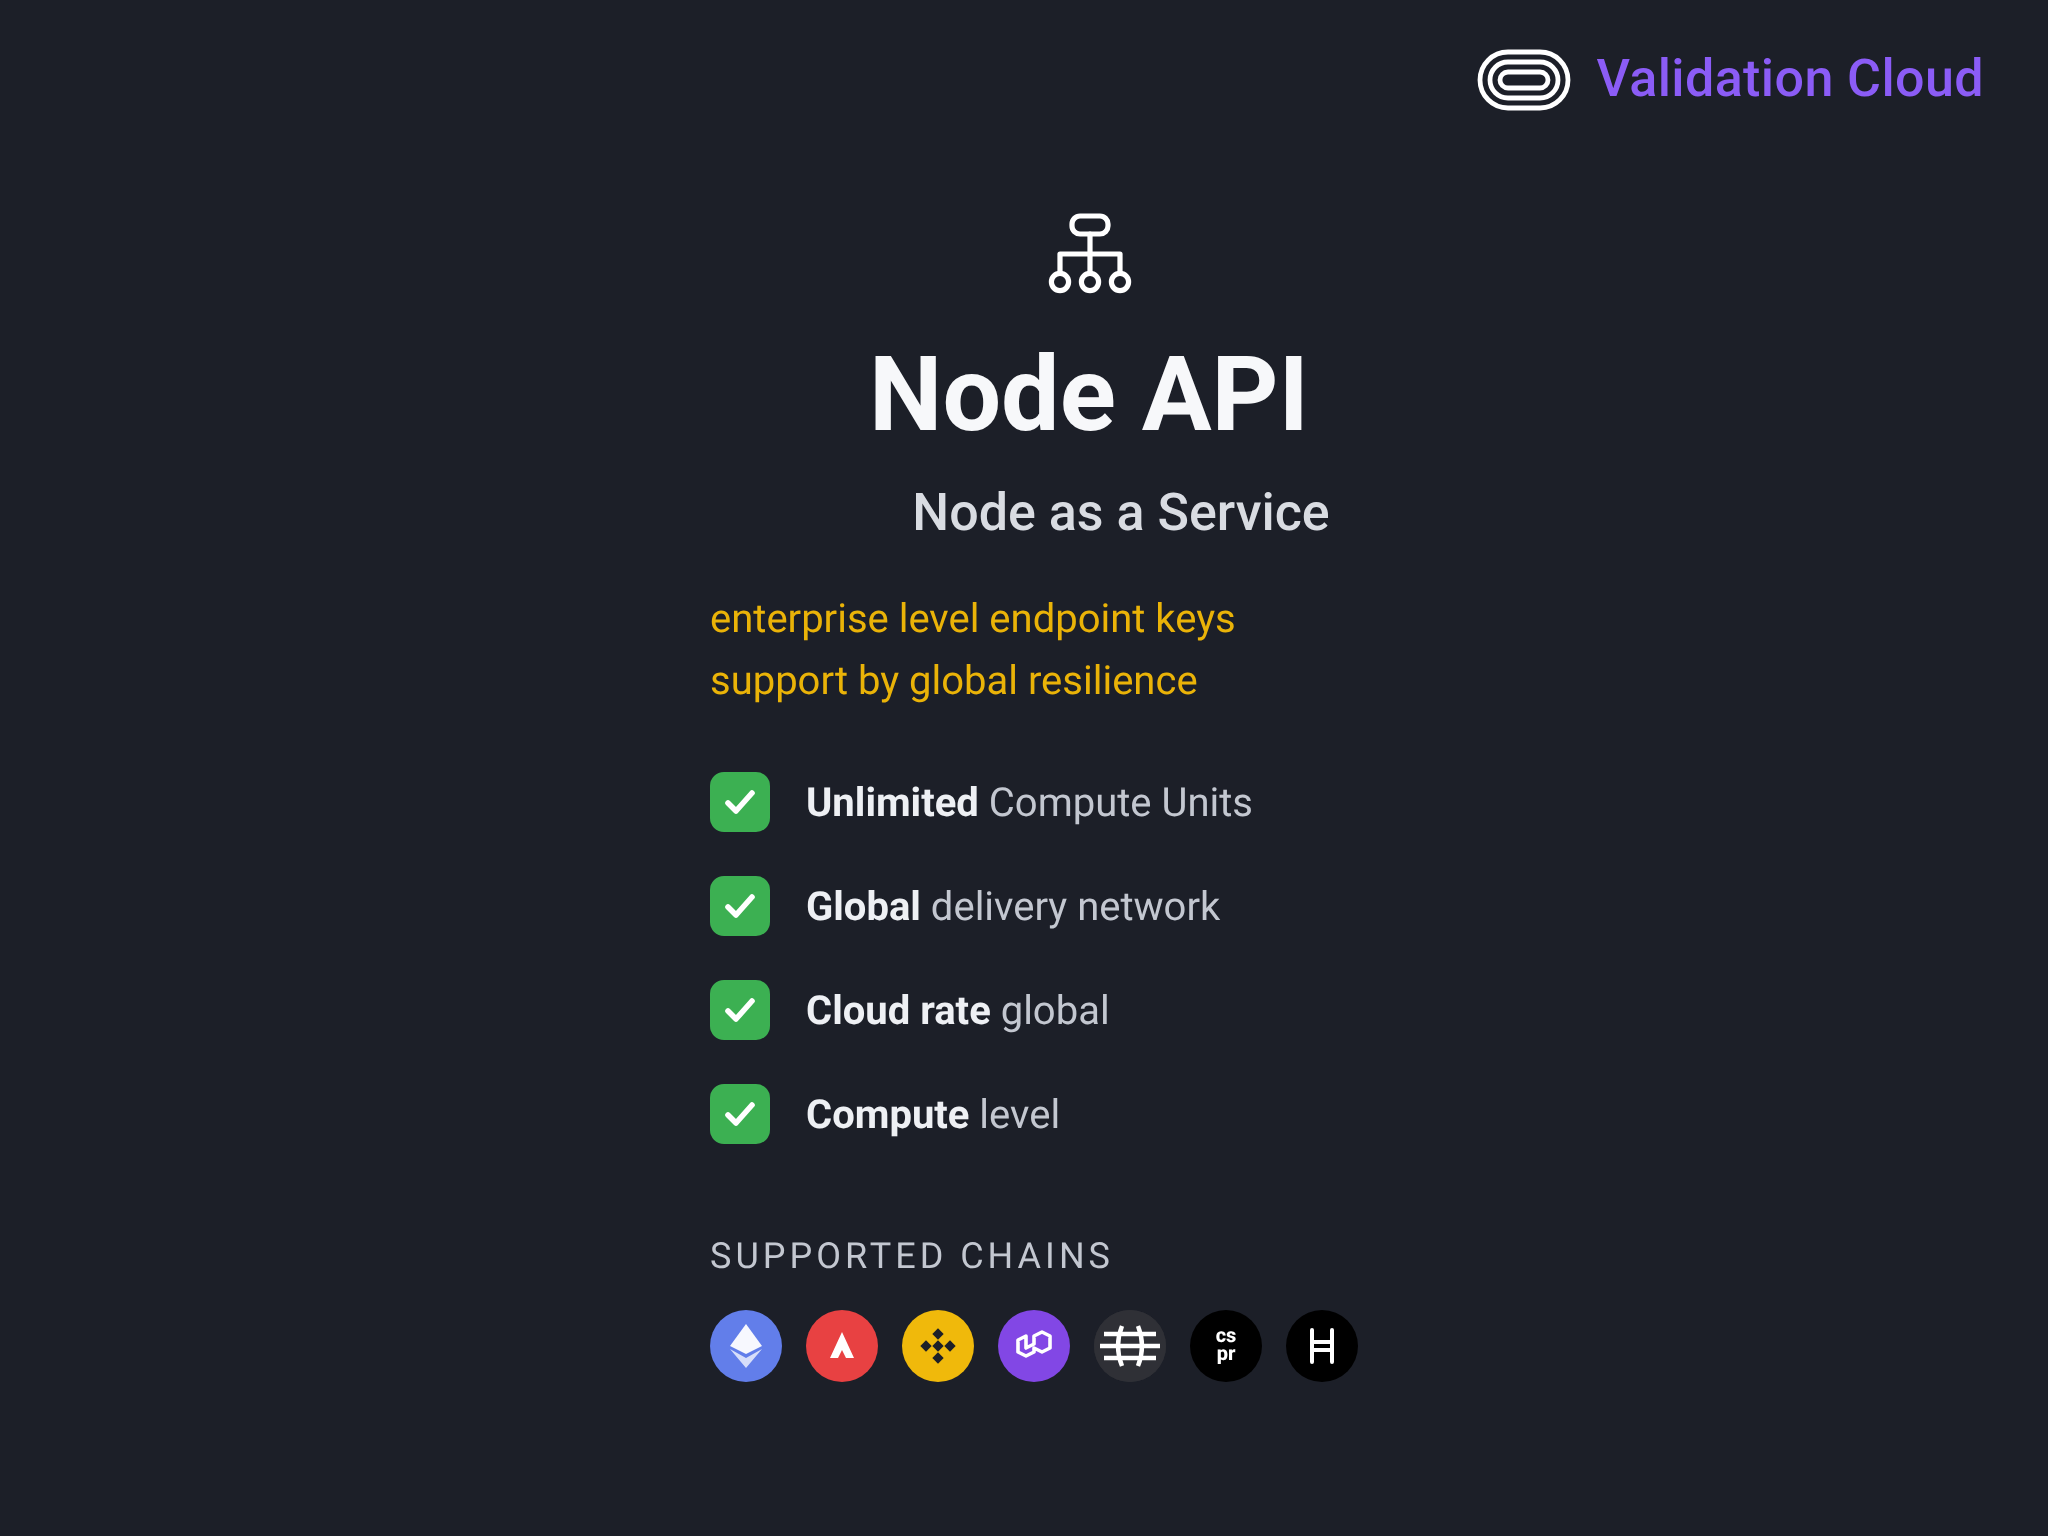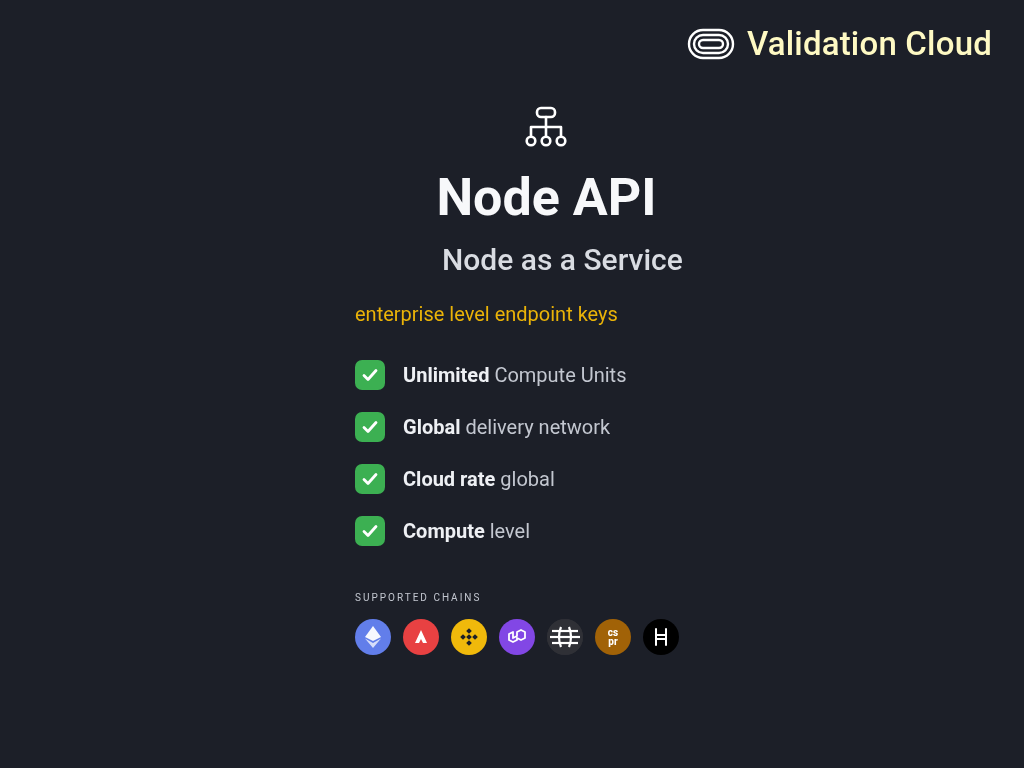--- a/index.html
+++ b/index.html
@@ -16,22 +16,22 @@
   .brand {
     position: absolute;
     top: 24px;
     right: 32px;
     display: flex;
     align-items: center;
     gap: 12px;
   }
   .brand svg { display: block; }
   .brand-text {
-    color: #fef9c3;
-    font-size: 33px;
+    color: #8b5cf6;
+    font-size: 26px;
     font-weight: 500;
     letter-spacing: 0.2px;
   }
 
   
   .content {
     position: absolute;
     left: 355px;
     top: 105px;
     display: flex;
@@ -47,21 +47,21 @@
     align-self: center;
     margin-left: 55px;
     font-size: 52px;
     font-weight: 700;
     color: #f7f8fa;
     margin-bottom: 14px;
   }
   .subtitle {
     align-self: center;
     margin-left: 87px;
-    font-size: 30px;
+    font-size: 26px;
     font-weight: 500;
     color: #d9dce2;
     margin-bottom: 22px;
   }
   .desc {
     font-size: 20px;
     color: #eab308;
     line-height: 1.55;
     margin-bottom: 30px;
   }
@@ -84,21 +84,21 @@
     background: #3cb052;
     display: flex;
     align-items: center;
     justify-content: center;
     flex-shrink: 0;
   }
   .check svg { display: block; }
 
   
   .chains-label {
-    font-size: 10px;
+    font-size: 18px;
     letter-spacing: 2px;
     color: #c3c7d0;
     margin-top: 24px;
     margin-bottom: 16px;
   }
   .chains-row { display: flex; gap: 12px; }
   .chain {
     width: 36px;
     height: 36px;
     border-radius: 50%;
@@ -109,21 +109,21 @@
     font-weight: 700;
     color: #fff;
     flex-shrink: 0;
   }
   .chain svg { display:block; }
   .chain-eth   { background: #627eea; }
   .chain-avax  { background: #e84142; }
   .chain-bnb   { background: #f0b90b; }
   .chain-poly  { background: #8247e5; }
   .chain-near  { background: #2f3036; }
-  .chain-cspr  { background: #a16207; font-size: 10px; line-height: 0.9; font-weight: 800; align-items: center; }
+  .chain-cspr  { background: #000000; font-size: 10px; line-height: 0.9; font-weight: 800; align-items: center; }
   .chain-heda  { background: #000000; }
 </style>
 </head>
 <body>
 
 <div class="brand">
   <span>
     <svg width="48" height="32" viewBox="0 0 48 32" fill="none">
       <rect x="2" y="2" width="44" height="28" rx="14" stroke="#ffffff" stroke-width="2.4"></rect>
       <rect x="7" y="7" width="34" height="18" rx="9" stroke="#ffffff" stroke-width="2.4"></rect>
@@ -146,20 +146,21 @@
       <circle cx="23" cy="36" r="4.3" stroke="#ffffff" stroke-width="2.6"></circle>
       <circle cx="38" cy="36" r="4.3" stroke="#ffffff" stroke-width="2.6"></circle>
     </svg>
   </div>
 
   <h1 class="title">Node API</h1>
   <div class="subtitle">Node as a Service</div>
 
   <div class="desc">
     <div>enterprise level endpoint keys</div>
+    <div>support by global resilience</div>
   </div>
 
   <ul class="features">
     <li>
       <span class="check">
         <svg width="18" height="18" viewBox="0 0 18 18">
             <path d="M3 9.5 L7 13.5 L15 4.5" stroke="#fff" stroke-width="2.8" fill="none" stroke-linecap="round" stroke-linejoin="round"></path>
           </svg>
       </span>
       <span><strong>Unlimited</strong><span> Compute Units</span></span>

